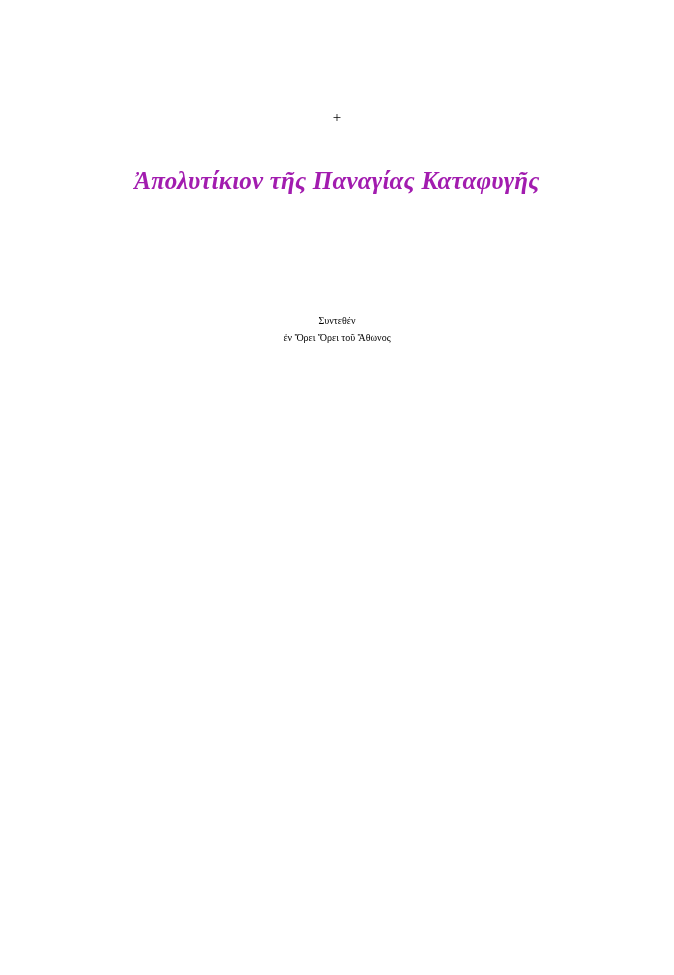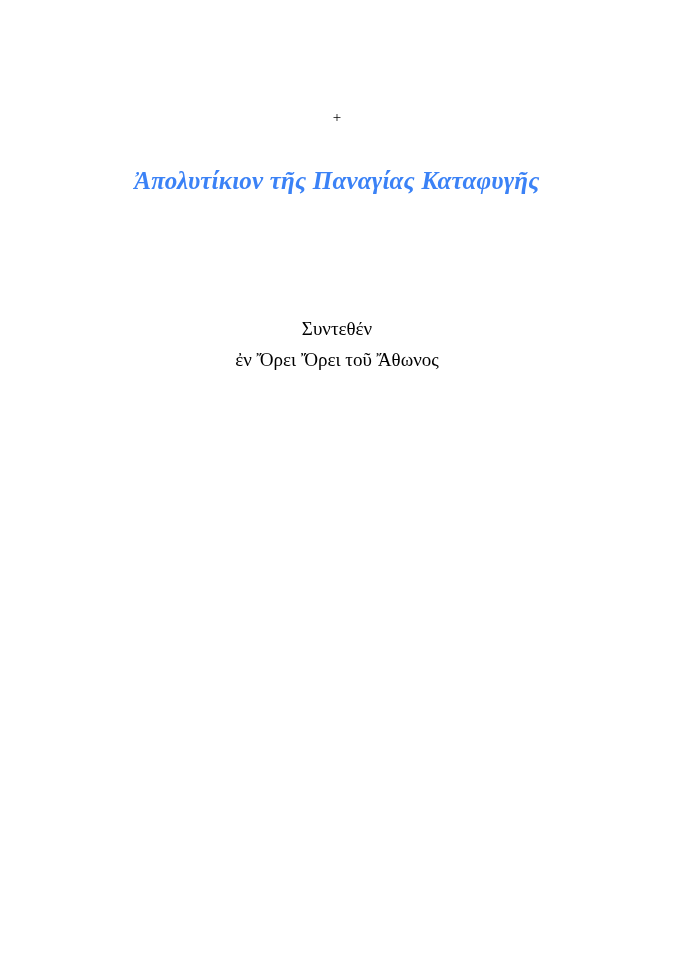--- a/index.html
+++ b/index.html
@@ -35,29 +35,29 @@
     position: absolute;
     top: 166px;
     left: 0;
     width: 674px;
     text-align: center;
     font-size: 25px;
     font-style: italic;
     font-weight: bold;
     letter-spacing: 0.2px;
     line-height: 1.2;
-    color: #3b82f6;
+    color: #a21caf;
   }
   .attribution {
     position: absolute;
     top: 313px;
     left: 0;
     width: 674px;
     text-align: center;
-    font-size: 19px;
+    font-size: 10px;
     line-height: 1.65;
     color: #000000;
   }
   .attribution .line {
     display: block;
   }
 </style>
 </head>
 <body>
 

